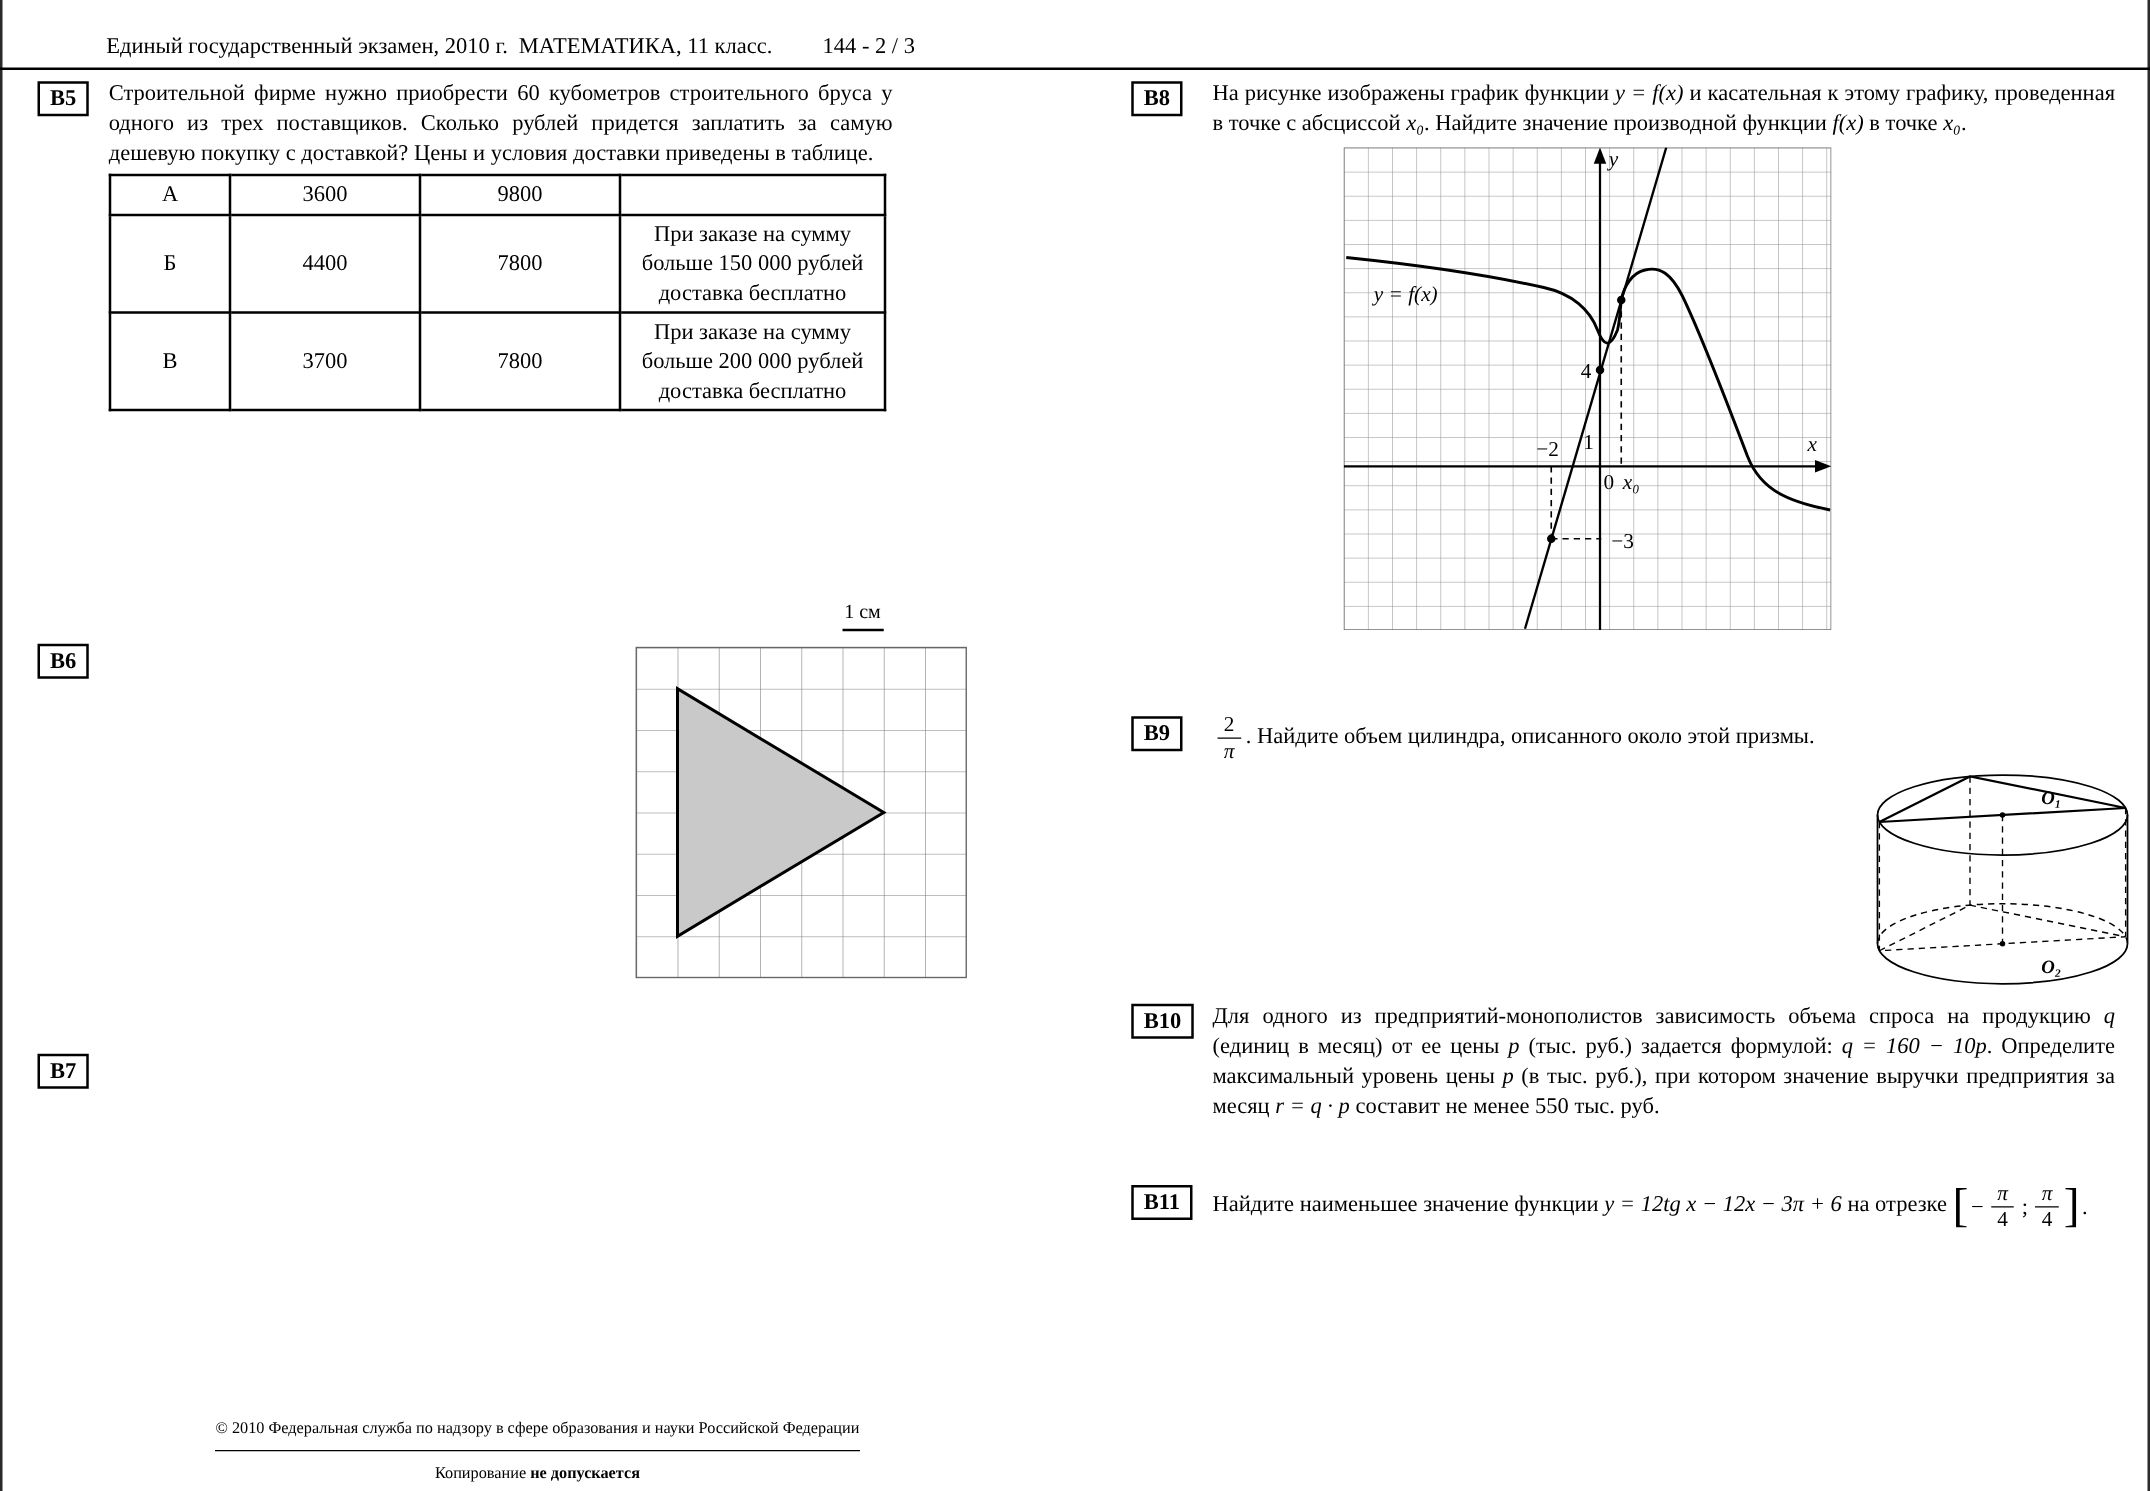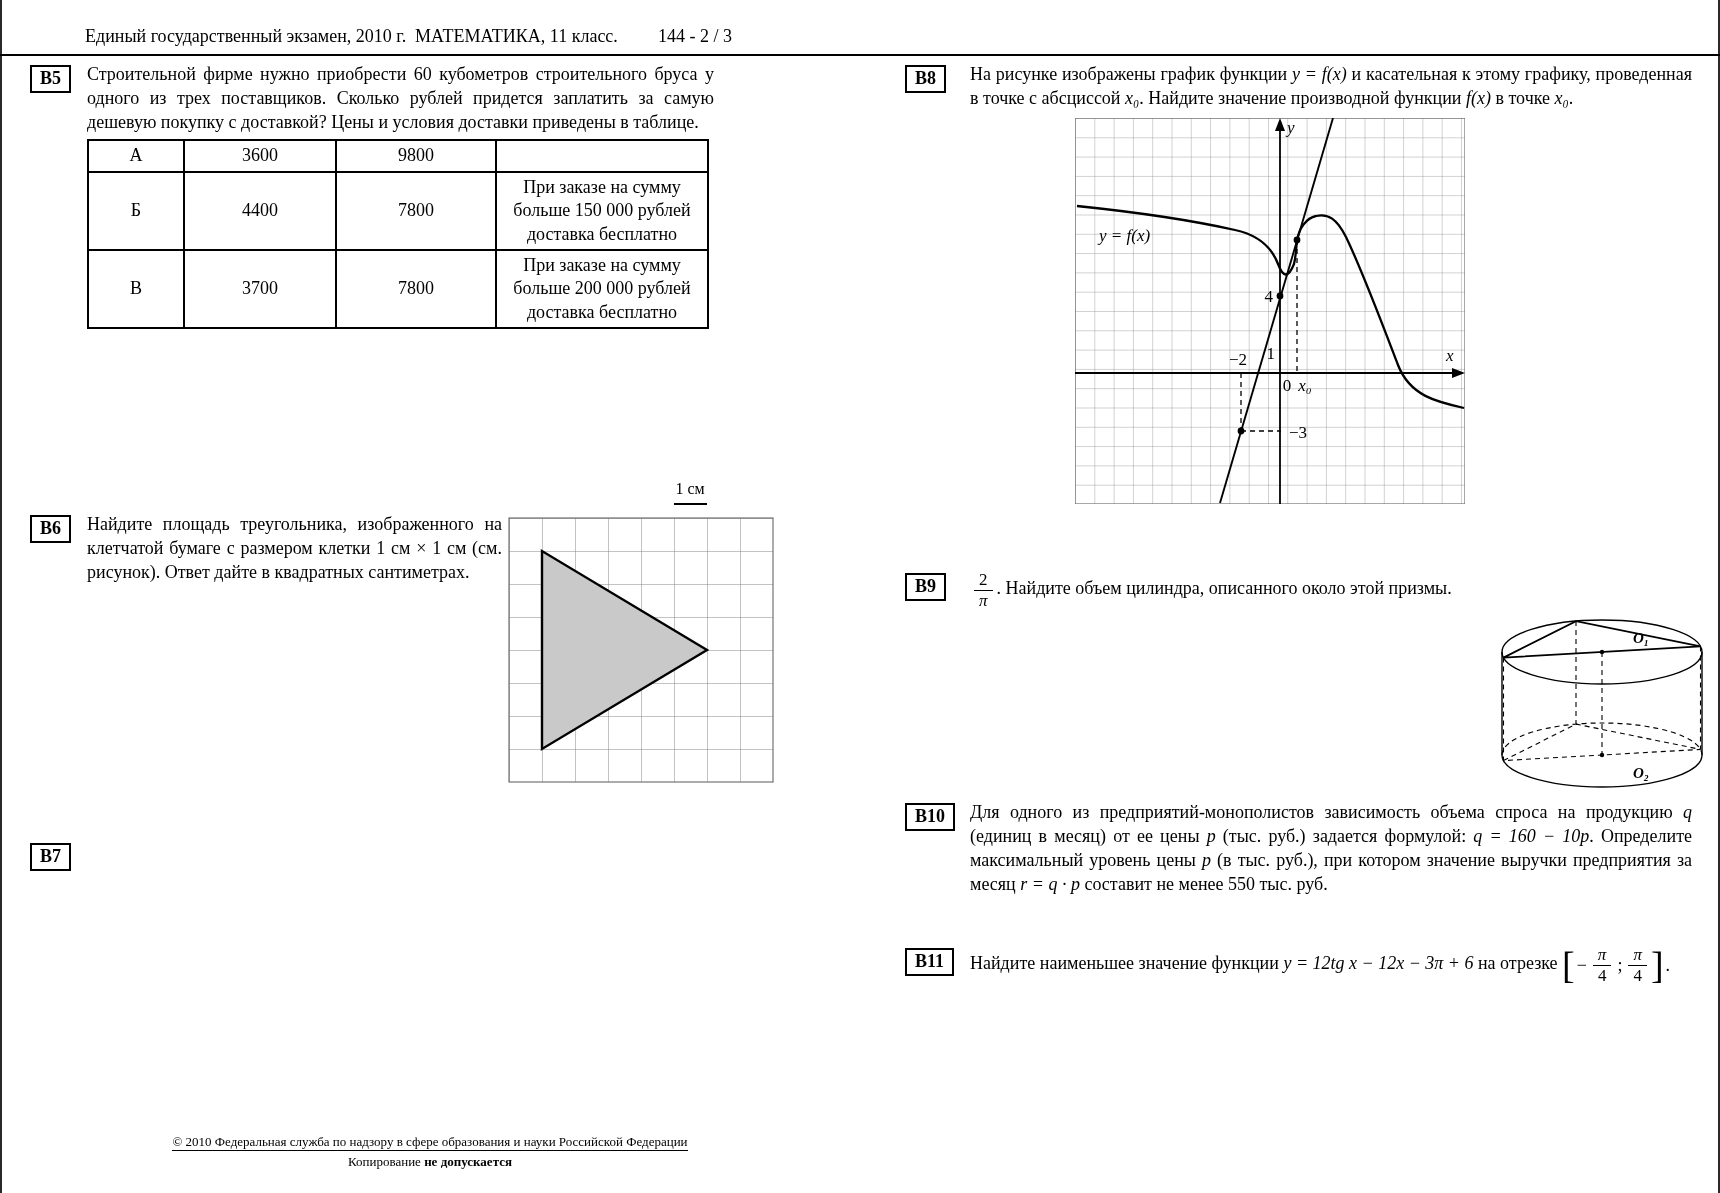--- a/index.html
+++ b/index.html
@@ -52,22 +52,22 @@
   
   #b5{left:30px;top:62px;width:690px}
   #b6{left:30px;top:512px;width:760px}
   #b7{left:30px;top:840px;width:690px}
   #b8{left:905px;top:62px;width:795px}
   #b9{left:905px;top:570px;width:815px}
   #b10{left:905px;top:800px;width:795px}
   #b11{left:905px;top:945px;width:795px}
 
   .footer{position:absolute;left:80px;top:1134px;width:700px;text-align:center;font-size:13px}
-  .footer .f1{border-bottom:1.3px solid #000;padding-bottom:1px}
-  .footer .f2{margin-top:4px}
+  .footer .f1{border-bottom:1.3px solid #000;padding-bottom:11px}
+  .footer .f2{margin-top:20px}
 </style>
 </head>
 <body>
 
 <div class="edge left"></div>
 <div class="edge right"></div>
 
 <header>
   <span class="hdr" id="hdr-exam">Единый государственный экзамен, 2010 г.</span>
   <span class="hdr" id="hdr-subject">МАТЕМАТИКА, 11 класс.</span>
@@ -105,23 +105,20 @@
           <td>7800</td>
           <td>При заказе на сумму больше 200 000 рублей доставка бесплатно</td>
         </tr>
       </tbody>
     </table>
   </div>
 </section>
 
 <section class="problem" id="b6">
   <span class="badge">В6</span>
-  <div class="pbody" style="width:472px;padding-right:57px">
-    <p class="just">Найдите площадь треугольника, изображенного на клетчатой бумаге с размером клетки 1 см × 1 см (см. рисунок). Ответ дайте в квадратных сантиметрах.</p>
-  </div>
   <svg class="b6fig" width="272" height="312" viewBox="0 0 272 312">
     <defs>
       <pattern id="gridpat6" width="33" height="33" patternUnits="userSpaceOnUse">
         <path d="M 33 0 L 0 0 0 33" fill="none" stroke="#7a7a7a" stroke-width="0.9"></path>
       </pattern>
     </defs>
     <text x="185" y="20" text-anchor="middle" font-size="16">1 см</text>
     <line x1="169" y1="30" x2="202" y2="30" stroke="#000" stroke-width="2"></line>
     <g transform="translate(4,44)">
       <rect x="0" y="0" width="264" height="264" fill="url(#gridpat6)" stroke="#666" stroke-width="1.1"></rect>

